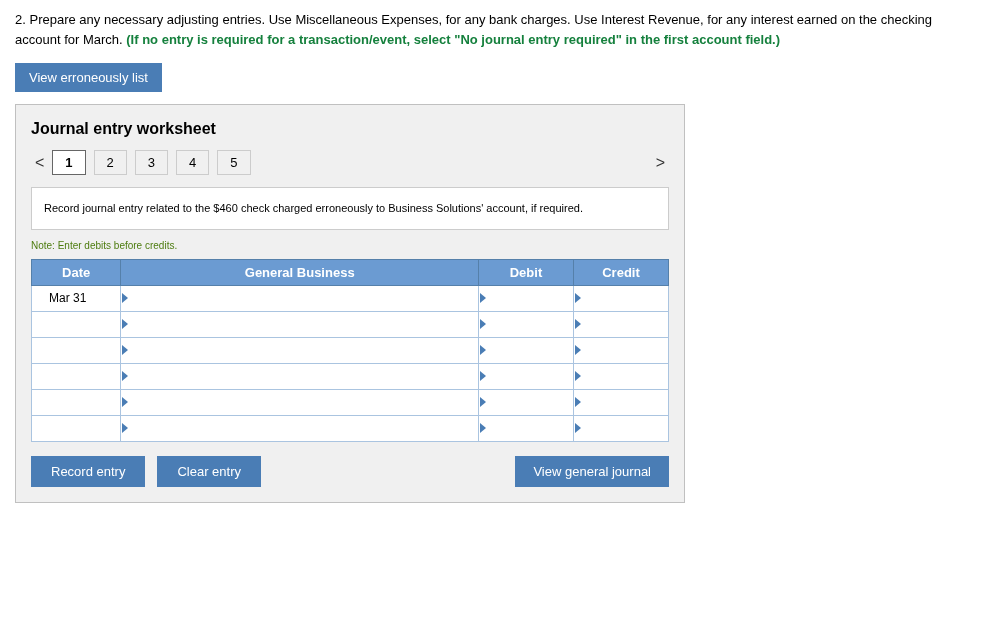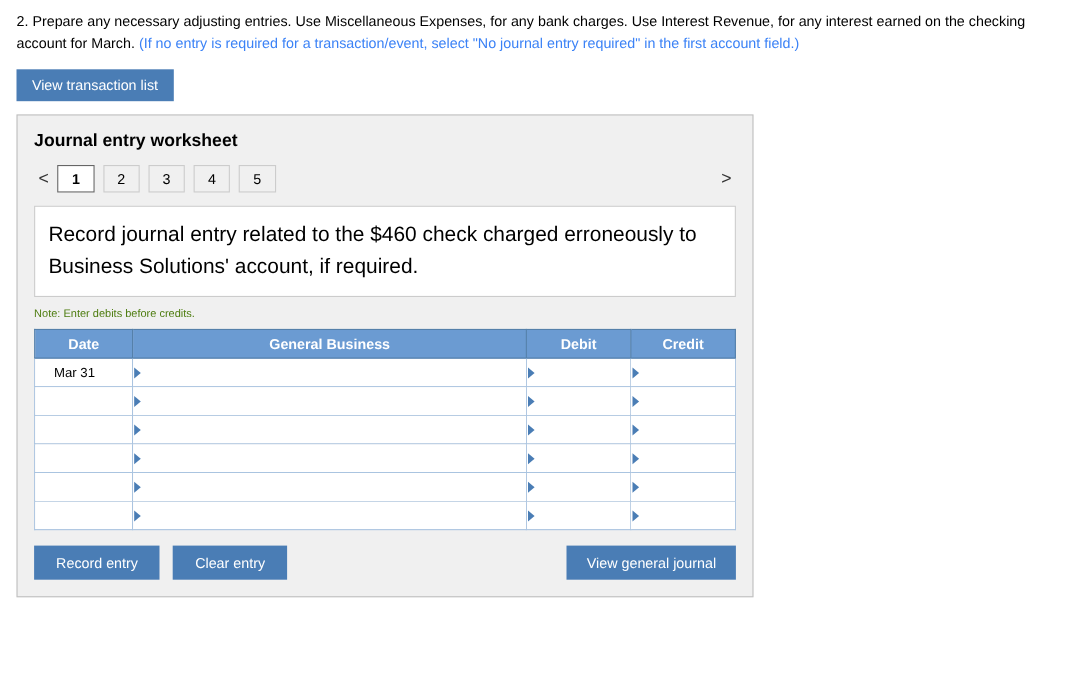--- a/index.html
+++ b/index.html
@@ -13,22 +13,22 @@
     }
 
     .instruction-text {
       font-size: 13px;
       line-height: 1.5;
       margin-bottom: 14px;
       max-width: 940px;
     }
 
     .instruction-text .bold-red {
-      color: #3b82f6;
-      font-weight: normal;
+      color: #15803d;
+      font-weight: bold;
     }
 
     .view-transaction-btn {
       display: inline-block;
       background-color: #4a7db5;
       color: #fff;
       padding: 7px 14px;
       border: none;
       cursor: pointer;
       font-size: 13px;
@@ -84,21 +84,21 @@
     .tab-item:not(.active) {
       background: #f0f0f0;
       border: 1px solid #ccc;
     }
 
     .description-box {
       background: #fff;
       border: 1px solid #ccc;
       padding: 12px;
       margin-bottom: 10px;
-      font-size: 19px;
+      font-size: 11px;
       line-height: 1.5;
     }
 
     .note-text {
       color: #4d7c0f;
       font-size: 10px;
       margin-bottom: 8px;
     }
 
     .journal-table {
@@ -214,21 +214,21 @@
 <body>
 
 
 
 <div class="instruction-text">
   <span>2.</span>
   <span> Prepare any necessary adjusting entries. Use Miscellaneous Expenses, for any bank charges. Use Interest Revenue, for any interest earned on the checking account for March. </span>
   <span class="bold-red">(If no entry is required for a transaction/event, select "No journal entry required" in the first account field.)</span>
 </div>
 
-<button class="view-transaction-btn">View transaction list</button>
+<button class="view-transaction-btn">View erroneously list</button>
 
 <div class="worksheet-container">
   <div class="worksheet-title">Journal entry worksheet</div>
 
   <div class="tabs-row">
     <button class="tab-nav-btn">&lt;</button>
     <div class="tab-item active">1</div>
     <div class="tab-item">2</div>
     <div class="tab-item">3</div>
     <div class="tab-item">4</div>

